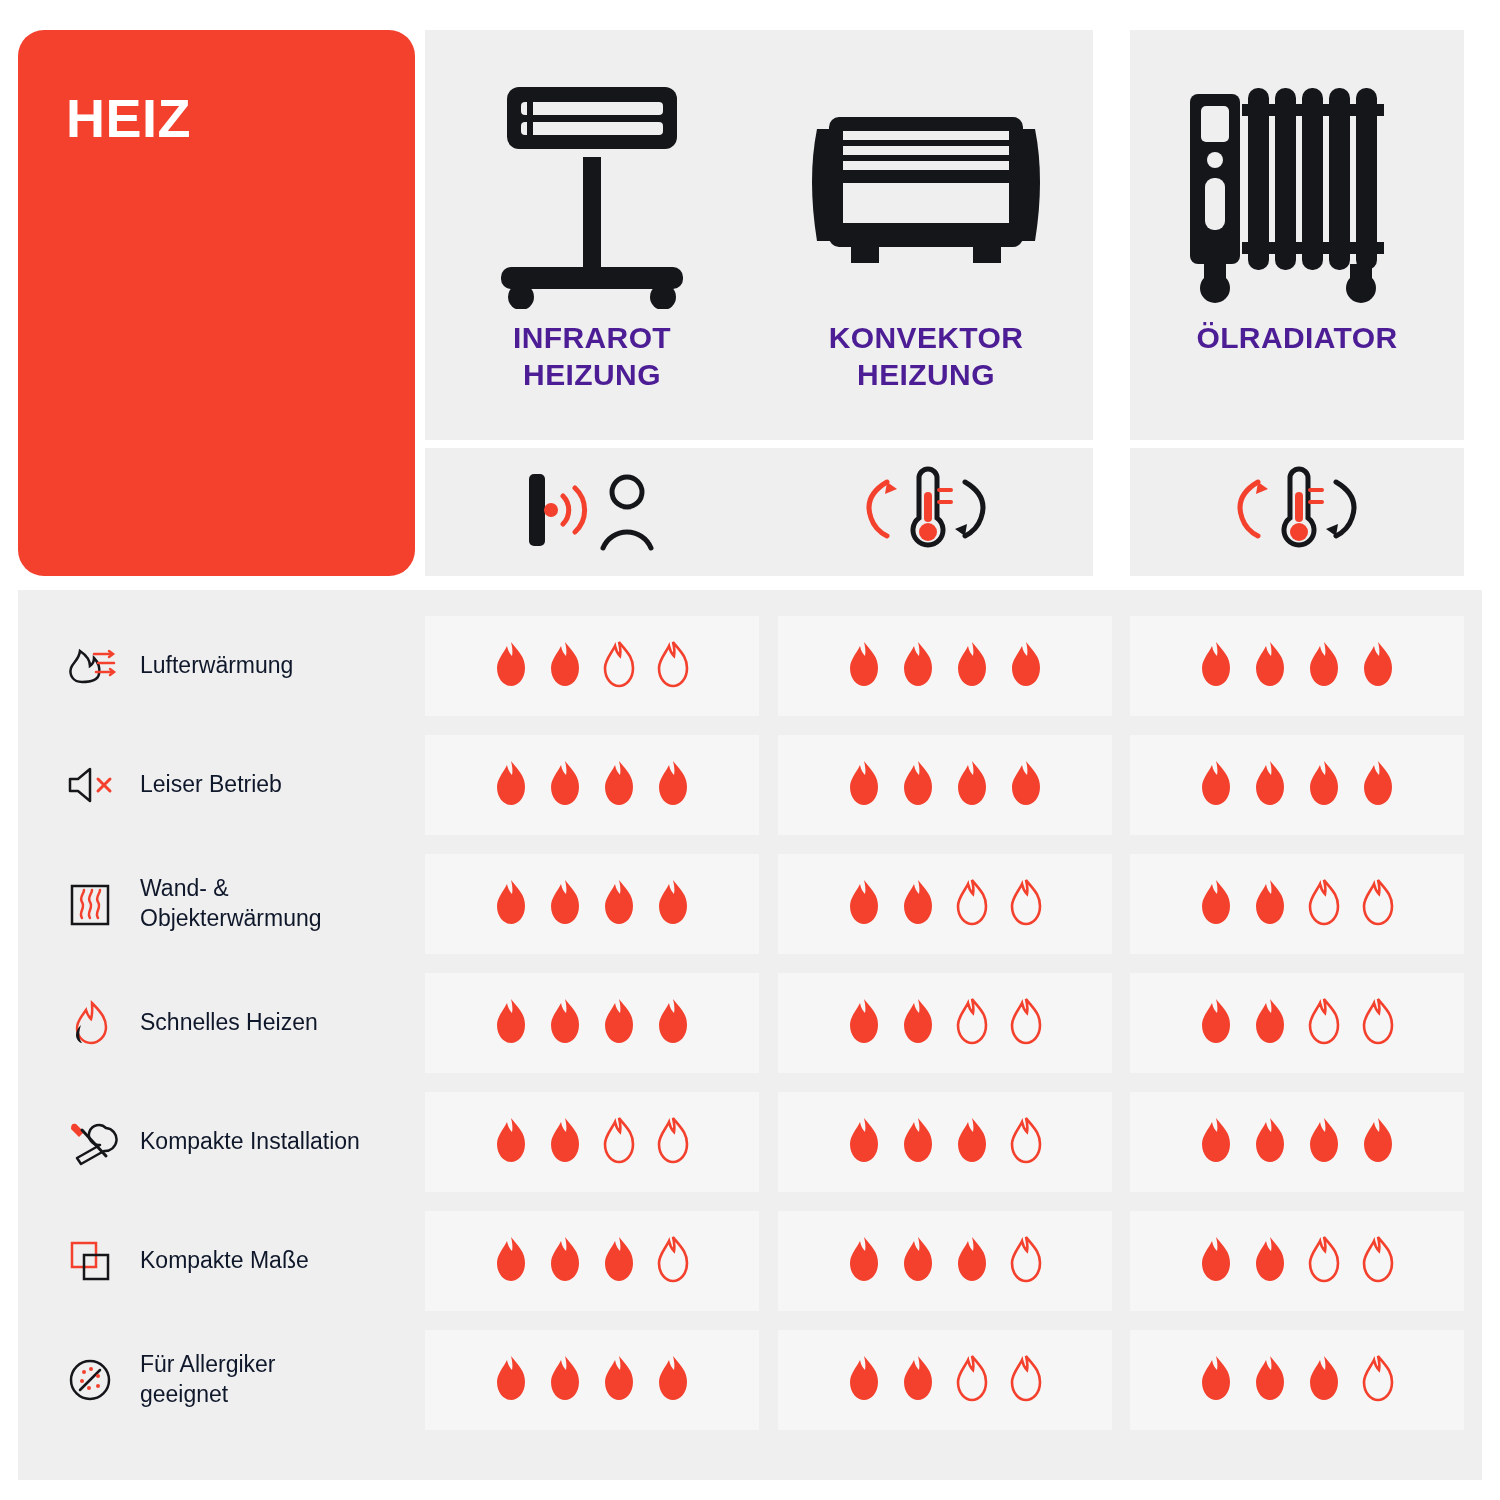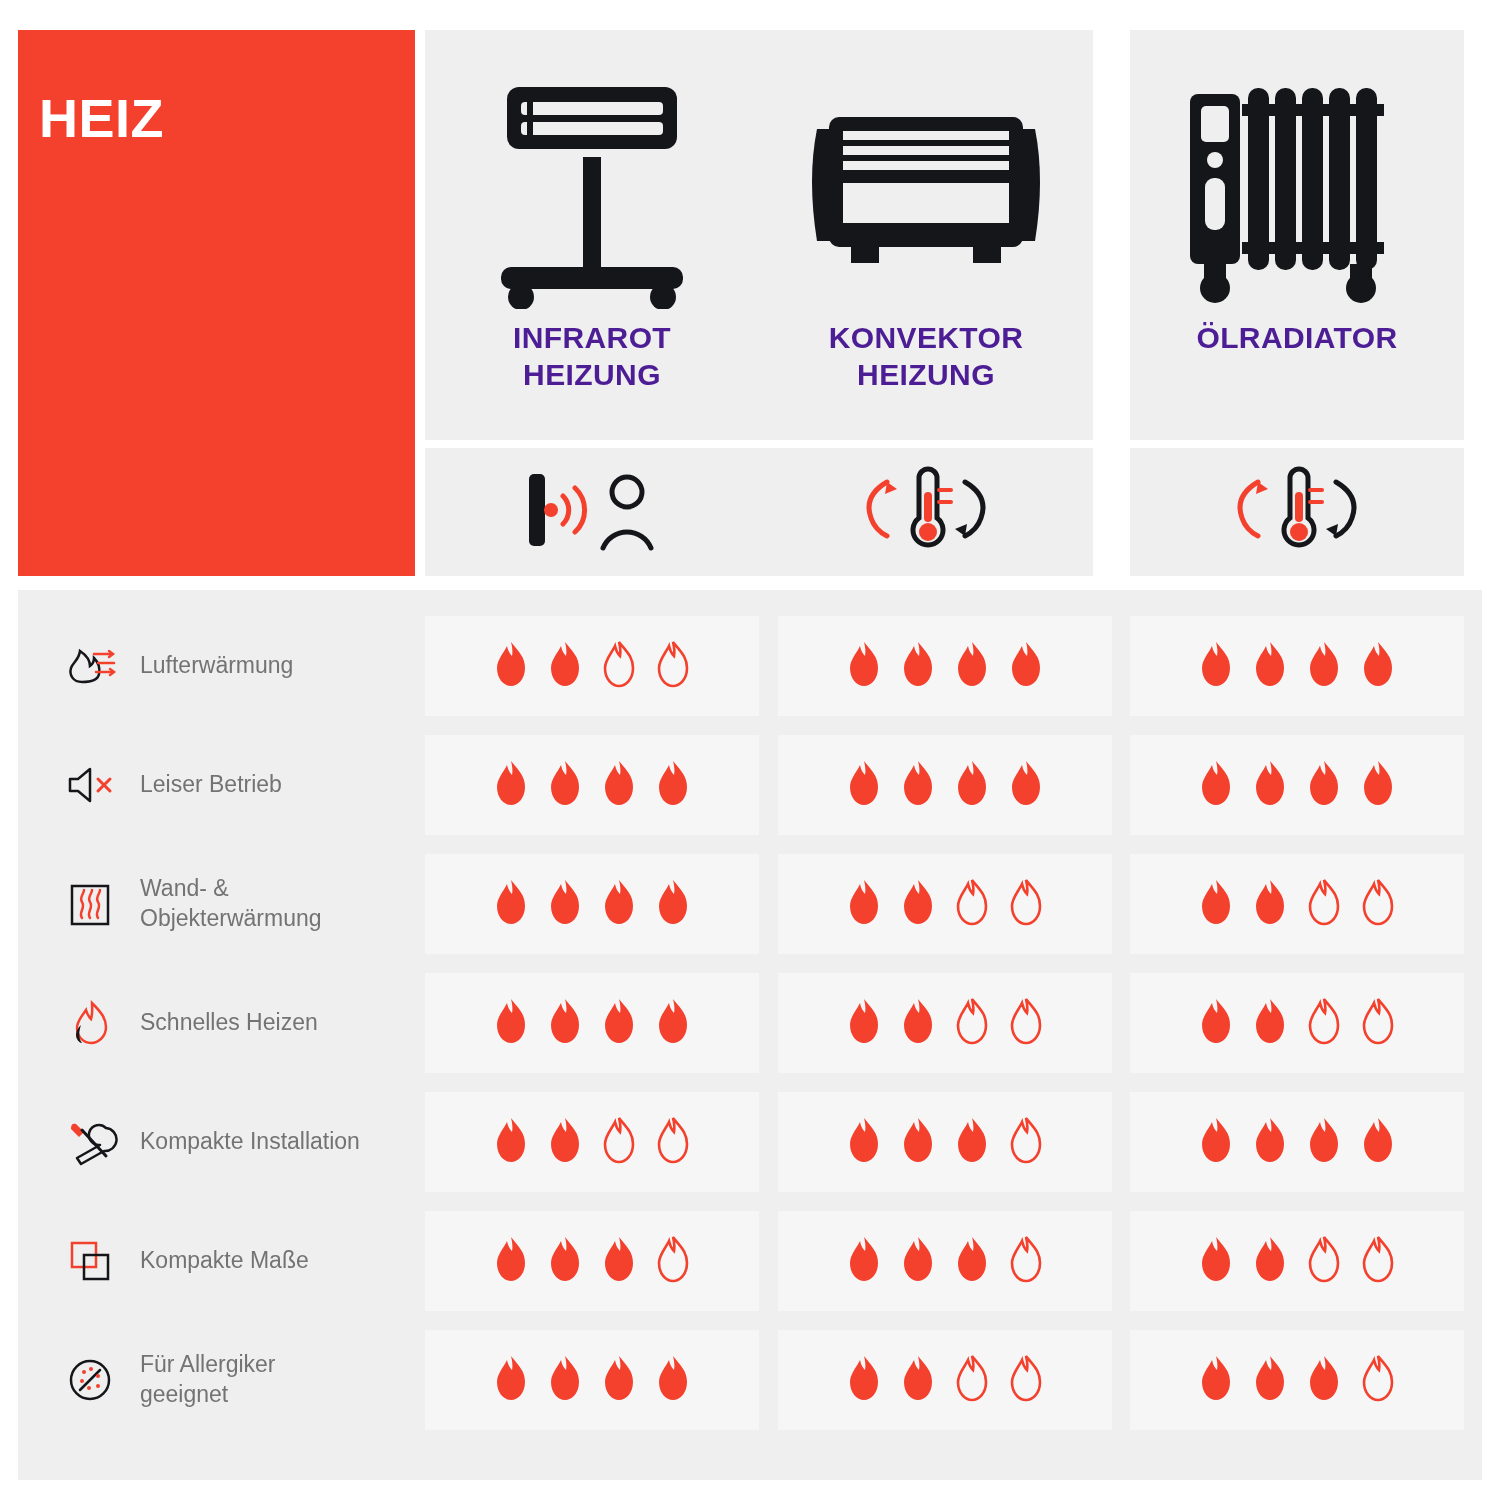--- a/index.html
+++ b/index.html
@@ -33,21 +33,22 @@
   }
 
   .title-card {
     position: absolute;
     left: 0;
     top: 0;
     width: 397px;
     height: 546px;
     background: #f4412e;
     box-sizing: border-box;
-    padding: 58px 21px;
+    padding: 58px 48px;
+    border-radius: 26px;
   }
   .title-card h1 {
     margin: 0;
     color: #ffffff;
     font-size: 54px;
     line-height: 1.12;
     font-weight: 800;
     letter-spacing: 0.5px;
     text-transform: uppercase;
   }
@@ -129,21 +130,21 @@
   .row-icon {
     width: 56px;
     height: 56px;
     flex: 0 0 56px;
     display: flex;
     align-items: center;
     justify-content: center;
   }
   .row-text {
     font-size: 23px;
-    color: #737373;
+    color: #0f172a;
     line-height: 1.3;
     font-weight: 400;
   }
 
   .rating-cell {
     position: absolute;
     top: 0;
     width: 334px;
     height: 100px;
     background: #f6f6f6;

